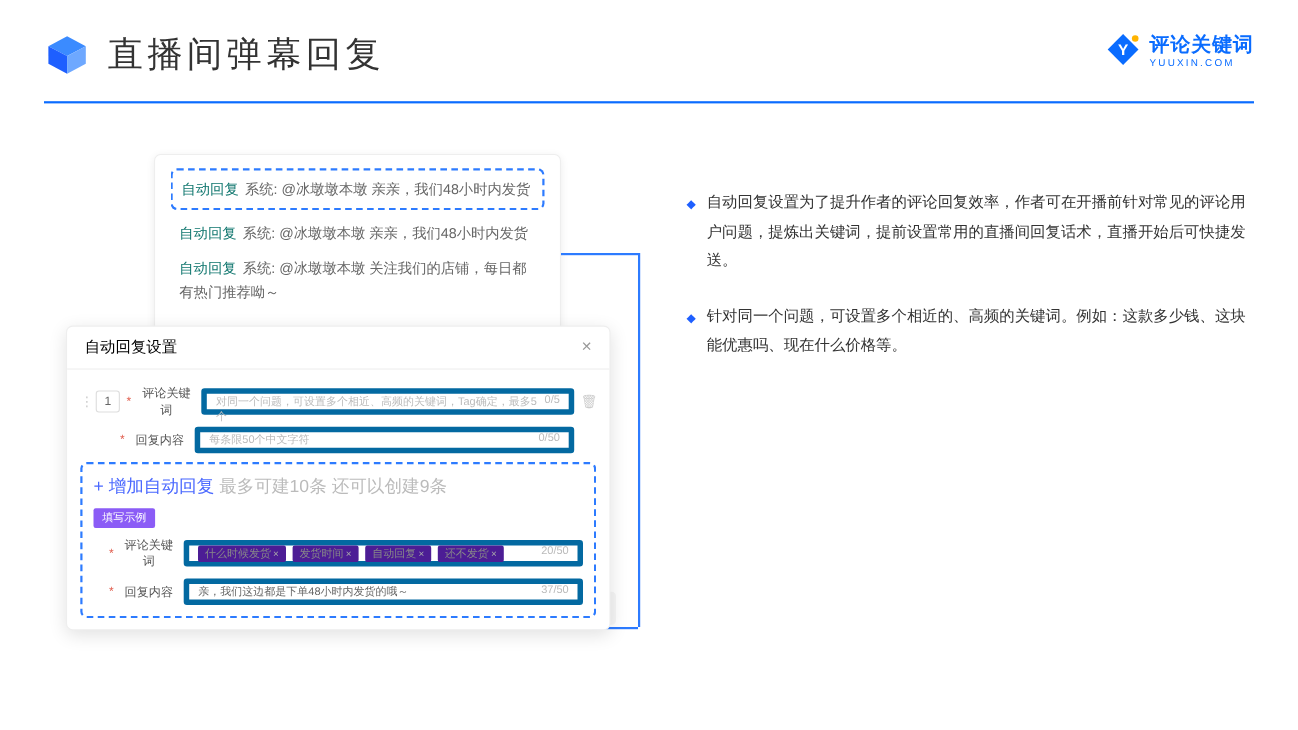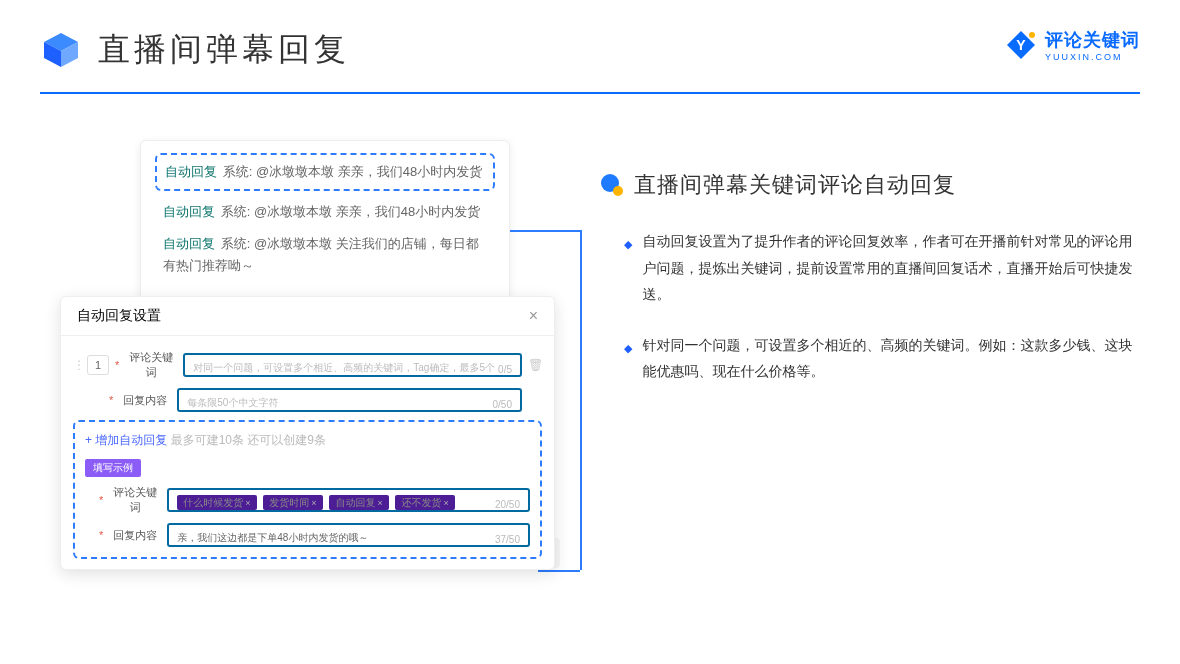--- a/index.html
+++ b/index.html
@@ -24,25 +24,25 @@
 .dash-box1{border:2px dashed #2d7bff;border-radius:6px;padding:6px 8px;margin:-6px -8px 10px -8px}
 .panel-settings{background:#fff;border:1px solid #eee;border-radius:6px;box-shadow:0 4px 16px rgba(0,0,0,.12);width:495px;margin-top:-10px;position:relative;z-index:2}
 .set-head{display:flex;justify-content:space-between;align-items:flex-end;padding:10px 16px;border-bottom:1px solid #eee;font-size:14px}
 .close-x{color:#999;font-size:16px}
 .set-body{padding:14px 12px 10px 12px}
 .row{display:flex;align-items:center;font-size:11px;color:#666;margin-bottom:8px;gap:6px}
 .drag{color:#ccc;font-size:12px;width:8px}
 .idx{background:#fff;border:1px solid #ddd;border-radius:3px;width:22px;height:20px;display:flex;align-items:center;justify-content:center;font-size:11px}
 .star{color:#e05a4a}
 .lbl{width:52px;text-align:center;color:#555}
-.inp{flex:1;border:2px solid #0369a1;border-radius:3px;height:24px;padding:0 8px;font-size:10px;color:#bbb;display:flex;align-items:flex-end;justify-content:space-between}
+.inp{flex:1;border:5px solid #0369a1;border-radius:3px;height:24px;padding:0 8px;font-size:10px;color:#bbb;display:flex;align-items:flex-start;justify-content:space-between}
 .cnt{color:#bbb;font-size:10px}
 .trash{color:#ccc;font-size:12px;width:14px;text-align:center}
 .dash-box2{border:2px dashed #2d7bff;border-radius:6px;padding:10px 10px;margin-top:6px}
-.addline{font-size:12px;color:#4a68ff;margin-bottom:8px}
+.addline{font-size:16px;color:#4a68ff;margin-bottom:8px}
 .addline .hint{color:#bbb}
 .example-tag{background:#8b5cf6;color:#fff;font-size:10px;padding:2px 8px;border-radius:2px;display:inline-block;margin-bottom:8px}
 .tagchip{background:#4c1d95;color:#888;font-size:10px;padding:2px 6px;border-radius:2px;margin-right:4px}
 .tagchip .x{color:#aaa;margin-left:2px;font-size:9px}
 .filled{color:#666}
 .section-head{display:flex;align-items:center;gap:10px;margin-bottom:28px}
 .dot-icon{width:24px;height:24px;position:relative}
 .section-title{font-size:22px;color:#333;letter-spacing:1px}
 .bullet{display:flex;gap:10px;font-size:14px;color:#333;line-height:1.9;margin-bottom:24px;padding-left:24px}
 .diamond{color:#1e5fff;font-size:11px;margin-top:6px}
@@ -164,29 +164,20 @@
       </div>
     </div>
   </div>
 
   <div class="connector" style="left:450px;top:90px;width:70px;height:0"></div>
   <div class="connector" style="left:520px;top:90px;width:0;height:340px"></div>
   <div class="connector" style="left:478px;top:430px;width:42px;height:0"></div>
 </div>
 
 <div class="right-col">
-  <div class="section-head">
-    <div class="dot-icon">
-      <svg viewBox="0 0 24 24">
-          <circle cx="10" cy="10" r="9" fill="#1e7bff"></circle>
-          <circle cx="18" cy="18" r="5" fill="#ffb400"></circle>
-        </svg>
-    </div>
-    <div class="section-title">直播间弹幕关键词评论自动回复</div>
-  </div>
   <div class="bullet">
     <span class="diamond">◆</span>
     <span>自动回复设置为了提升作者的评论回复效率，作者可在开播前针对常见的评论用户问题，提炼出关键词，提前设置常用的直播间回复话术，直播开始后可快捷发送。</span>
   </div>
   <div class="bullet">
     <span class="diamond">◆</span>
     <span>针对同一个问题，可设置多个相近的、高频的关键词。例如：这款多少钱、这块能优惠吗、现在什么价格等。</span>
   </div>
 </div>
 

